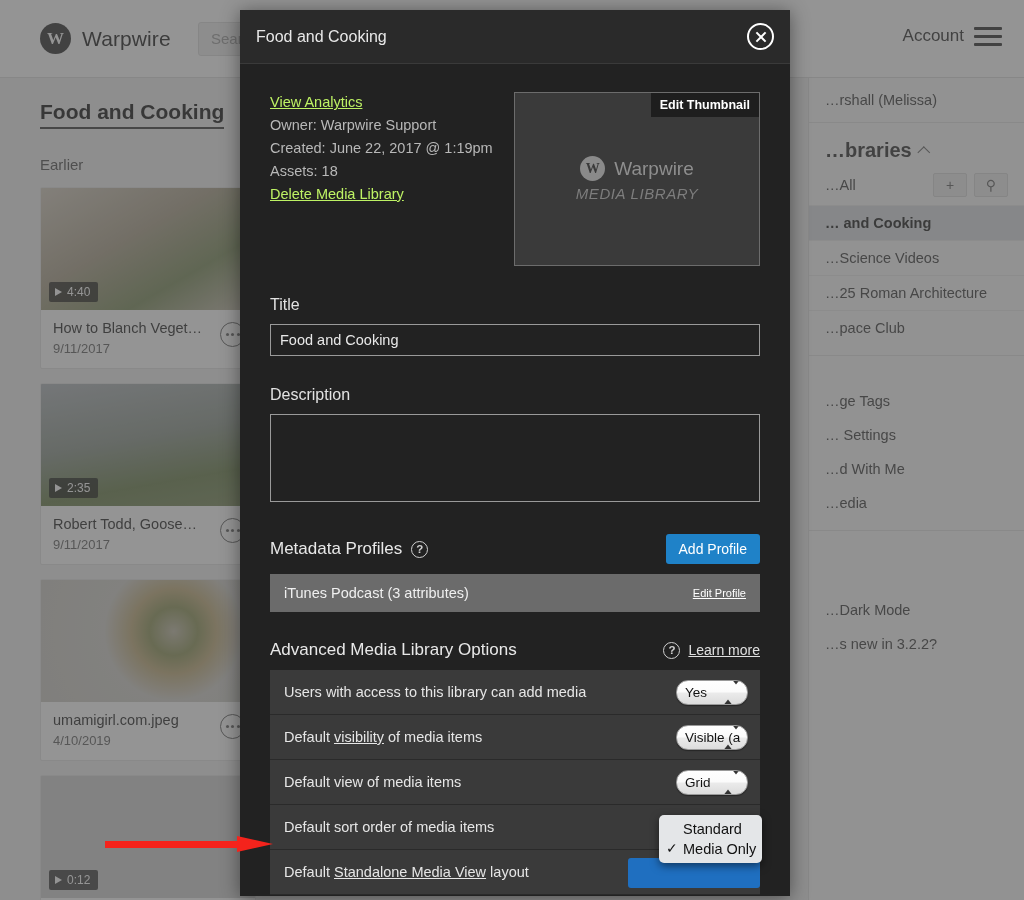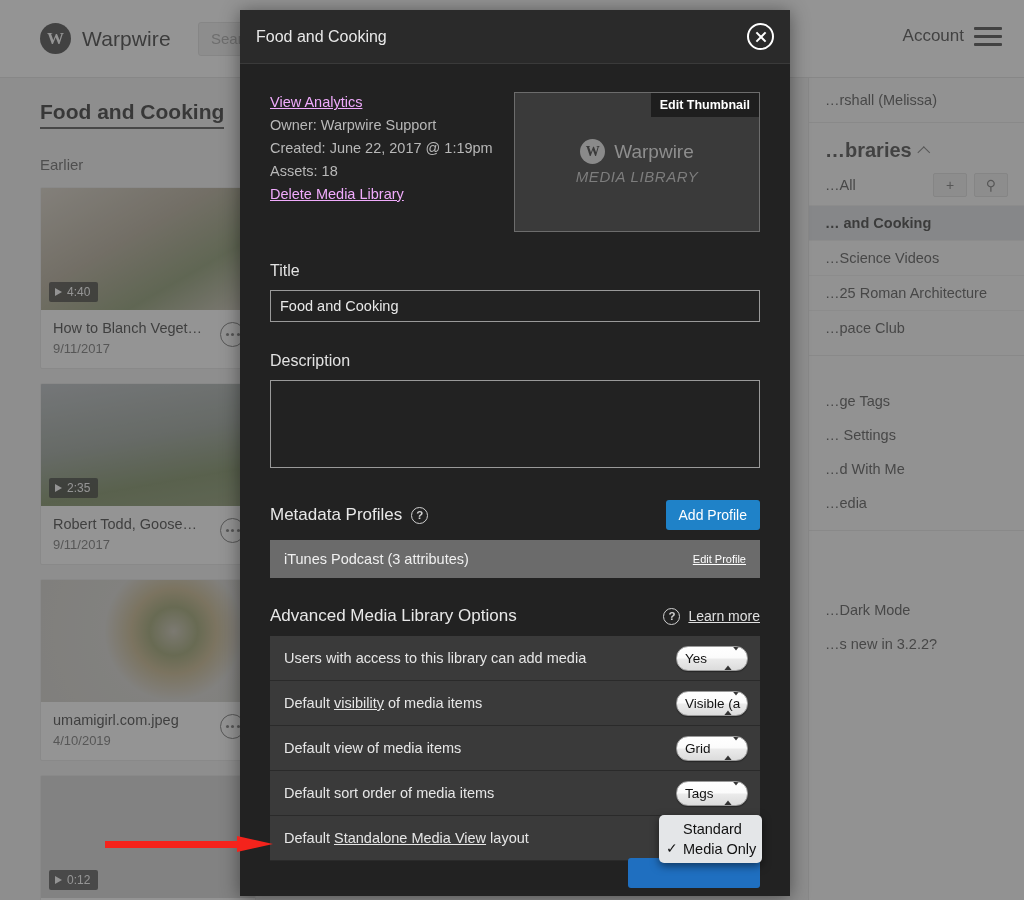--- a/index.html
+++ b/index.html
@@ -124,25 +124,25 @@
     content: ""; position: absolute; left: 50%; top: 50%; width: 13px; height: 2px;
     background: #fff; transform-origin: center;
   }
   .close-btn:before { transform: translate(-50%,-50%) rotate(45deg); }
   .close-btn:after  { transform: translate(-50%,-50%) rotate(-45deg); }
 
   .modal-body { padding: 28px 30px 0 30px; position: relative; }
 
   .info-row { display: flex; justify-content: space-between; }
   .info-left { padding-top: 2px; }
-  .info-left a { display: block; color: #f0abfc; font-size: 14.5px; text-decoration: underline; margin-bottom: 7px; }
+  .info-left a { display: block; color: #bef264; font-size: 14.5px; text-decoration: underline; margin-bottom: 7px; }
   .info-left .ln { display: block; color: #b8b8b8; font-size: 14.5px; margin-bottom: 7px; }
 
   .thumb-box {
-    width: 246px; height: 140px; background: #3a3a3a; border: 1px solid #6c6c6c;
+    width: 246px; height: 174px; background: #3a3a3a; border: 1px solid #6c6c6c;
     position: relative; display: flex; flex-direction: column;
     align-items: center; justify-content: center; gap: 4px;
   }
   .edit-thumb {
     position: absolute; right: 0; top: 0; background: #1e1e1e; color: #fff;
     font-size: 12.5px; font-weight: bold; padding: 5px 9px;
   }
   .thumb-logo { display: flex; align-items: center; gap: 9px; }
   .thumb-logo .tl {
     width: 25px; height: 25px; border-radius: 50%; background: #8a8a8a; color: #3a3a3a;

